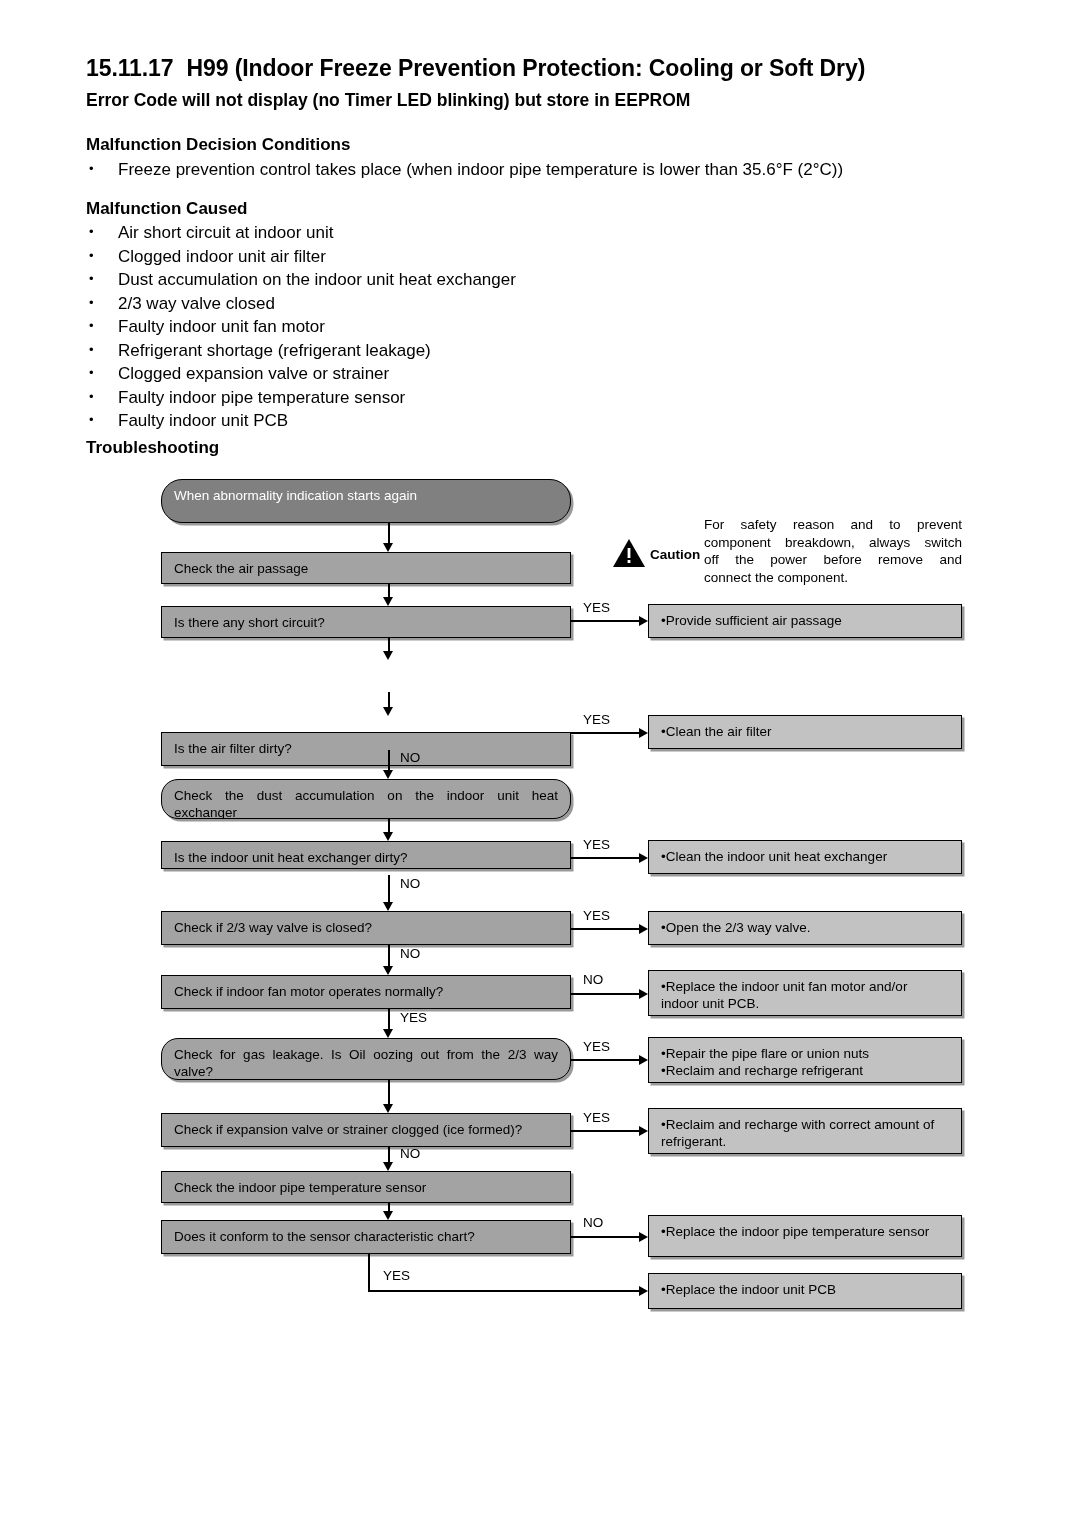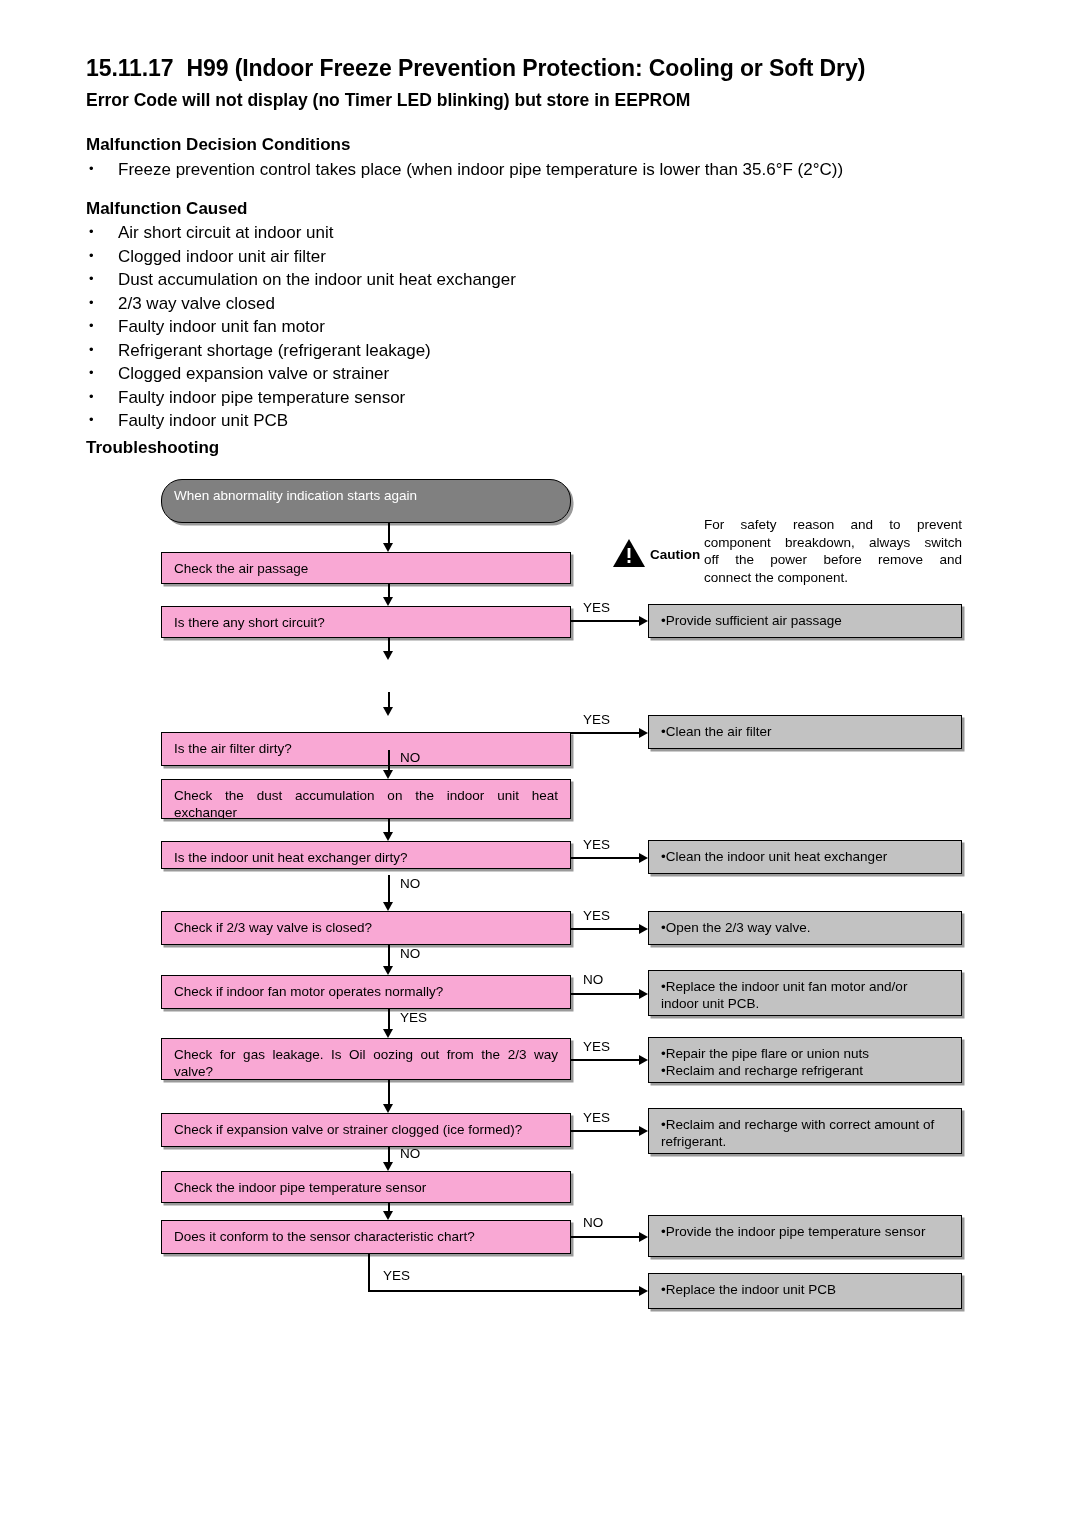--- a/index.html
+++ b/index.html
@@ -90,39 +90,40 @@
   .flow {
     position: absolute;
     left: 0; top: 0;
     width: 1080px;
     height: 1527px;
   }
   .node {
     position: absolute;
     box-sizing: border-box;
     border: 1.6px solid #000000;
-    background: #f9a8d4;
+    background: #a3a3a3;
     font-size: 13.5px;
     line-height: 17px;
     color: #000000;
     padding: 7px 10px 0 12px;
     overflow: hidden;
   }
   .node.shadow { box-shadow: 2.5px 2.5px 0 0 #9a9a9a; }
   .node.start {
     background: #808080;
     color: #ffffff;
     border-color: #000000;
   }
   .node.action {
     background: #c2c2c2;
   }
   .node.justify {
     text-align: justify;
     padding-right: 12px;
+    border-radius: 17px;
   }
   .node.justify > .jline { display: block; }
   .node.justify > .jline.stretch {
     text-align: justify;
     text-align-last: justify;
   }
   .node .aline {
     display: block;
     white-space: pre;
   }
@@ -293,21 +294,21 @@
   <div class="node action shadow" style="left:648px; top:1037px; width:314px; height:46px;">
     <span class="aline">•Repair the pipe flare or union nuts</span>
     <span class="aline">•Reclaim and recharge refrigerant</span>
   </div>
 
   <div class="node action shadow" style="left:648px; top:1108px; width:314px; height:46px;">
     <span class="aline">•Reclaim and recharge with correct amount of</span>
     <span class="aline">refrigerant.</span>
   </div>
 
-  <div class="node action shadow" style="left:648px; top:1215px; width:314px; height:42px;">•Provide the indoor pipe temperature sensor</div>
+  <div class="node action shadow" style="left:648px; top:1215px; width:314px; height:42px;">•Replace the indoor pipe temperature sensor</div>
 
   <div class="node action shadow" style="left:648px; top:1273px; width:314px; height:36px;">•Replace the indoor unit PCB</div>
 
   <div class="vline" style="left:388px; top:523px; height:20px;"></div>
   <div class="arrow-down" style="left:383px; top:543px;"></div>
 
   <div class="vline" style="left:388px; top:584px; height:13px;"></div>
   <div class="arrow-down" style="left:383px; top:597px;"></div>
 
   <div class="vline" style="left:388px; top:638px; height:13px;"></div>

